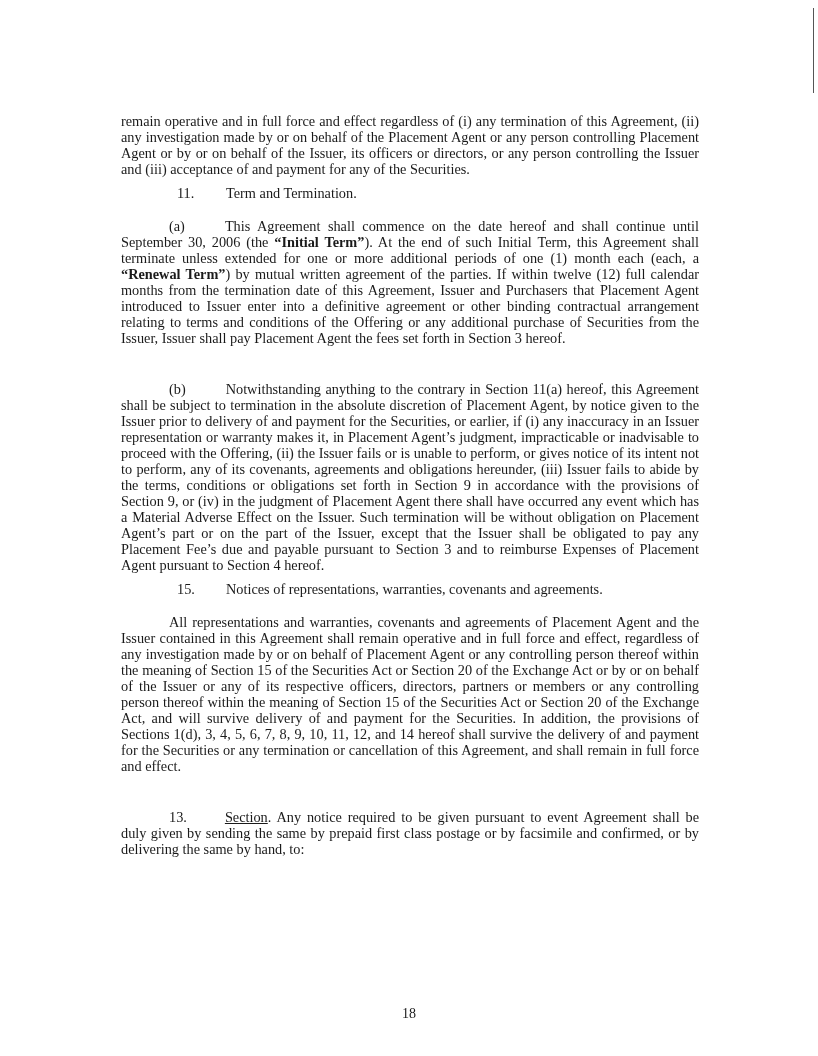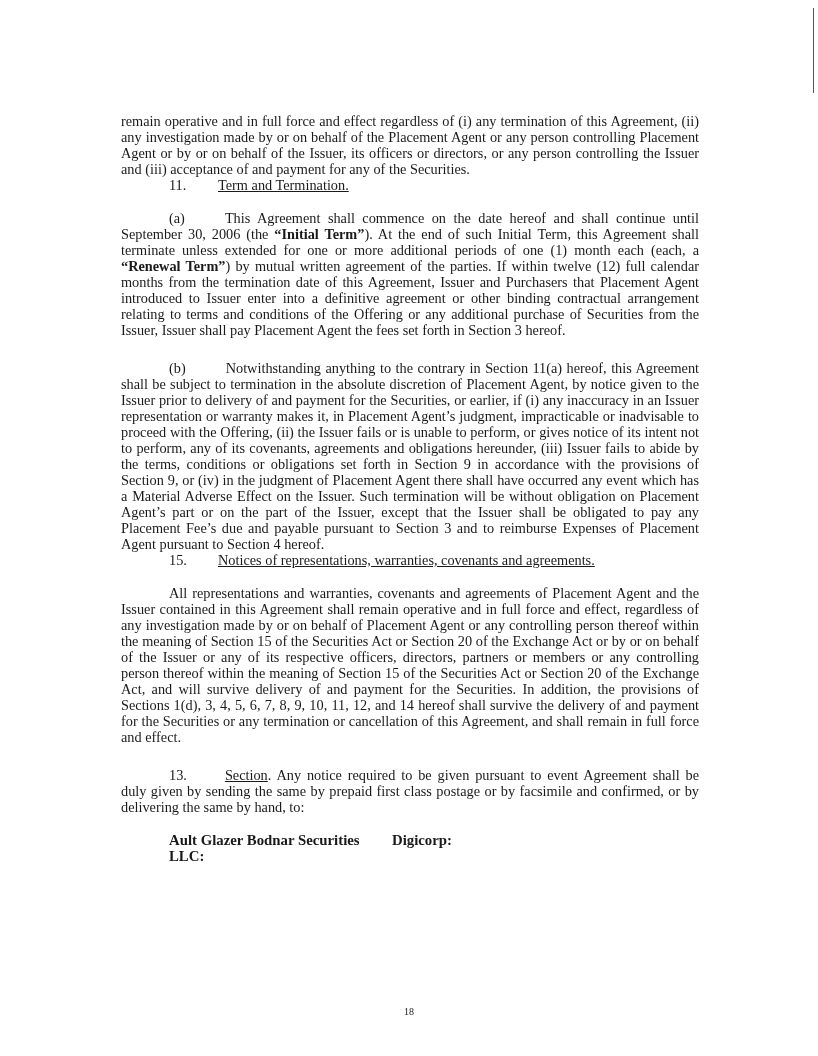--- a/index.html
+++ b/index.html
@@ -27,49 +27,49 @@
       width: 578px;
       font-size: 14.3px;
       line-height: 16px;
     }
     .para {
       margin: 0;
       text-align: justify;
     }
     .indent { text-indent: 48px; }
     .gap-sm { margin-top: 17px; }
-    .gap-md { margin-top: 22px; }
+    .gap-md { margin-top: 35px; }
     .heading {
-      margin: 0;
+      margin: 8px;
       padding-left: 48px;
       display: flex;
     }
     .heading .num {
       display: inline-block;
       width: 49px;
     }
-    .heading .ttl { text-decoration: underline; }
+    .heading .ttl { }
     .inline-head { text-decoration: underline; }
     .tab { display: inline-block; width: 40px; }
     b { font-weight: bold; }
     .parties {
       margin-top: 17px;
       padding-left: 48px;
       font-weight: bold;
       font-size: 14.8px;
       display: flex;
     }
     .parties .party-1 { width: 223px; }
     .page-num {
       position: absolute;
       left: 0;
       width: 818px;
       top: 1006px;
       text-align: center;
-      font-size: 10px;
+      font-size: 14px;
     }
   </style>
 </head>
 <body>
 
 <div class="edge-line"></div>
 
 <div class="page">
 
   <p class="para">remain operative and in full force and effect regardless of (i) any termination of this Agreement, (ii) any investigation made by or on behalf of the Placement Agent or any person controlling Placement Agent or by or on behalf of the Issuer, its officers or directors, or any person controlling the Issuer and (iii) acceptance of and payment for any of the Securities.</p>
@@ -85,20 +85,16 @@
 
   <div class="heading gap-sm">
     <span class="num">15.</span>
     <span class="ttl">Notices of representations, warranties, covenants and agreements.</span>
   </div>
 
   <p class="para indent gap-sm">All representations and warranties, covenants and agreements of Placement Agent and the Issuer contained in this Agreement shall remain operative and in full force and effect, regardless of any investigation made by or on behalf of Placement Agent or any controlling person thereof within the meaning of Section 15 of the Securities Act or Section 20 of the Exchange Act or by or on behalf of the Issuer or any of its respective officers, directors, partners or members or any controlling person thereof within the meaning of Section 15 of the Securities Act or Section 20 of the Exchange Act, and will survive delivery of and payment for the Securities.  In addition, the provisions of Sections 1(d), 3, 4, 5, 6, 7, 8, 9, 10, 11, 12, and 14 hereof shall survive the delivery of and payment for the Securities or any termination or cancellation of this Agreement, and shall remain in full force and effect.</p>
 
   <p class="para indent gap-md"><span>13.</span><span class="tab" style="width:38px"></span><span class="inline-head">Section</span><span>.  Any notice required to be given pursuant to event Agreement shall be duly given by sending the same by prepaid first class postage or by facsimile and confirmed, or by delivering the same by hand, to:</span></p>
 
-  <div class="parties">
-    <span class="party-1">Ault Glazer Bodnar Securities LLC:</span>
-    <span class="party-2">Digicorp:</span>
-  </div>
 
 </div>
 
 <div class="page-num">18</div>
 
 </body></html>

